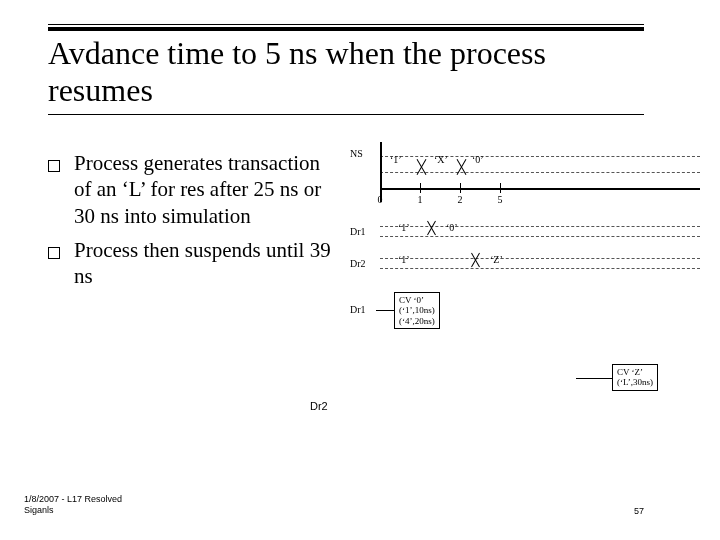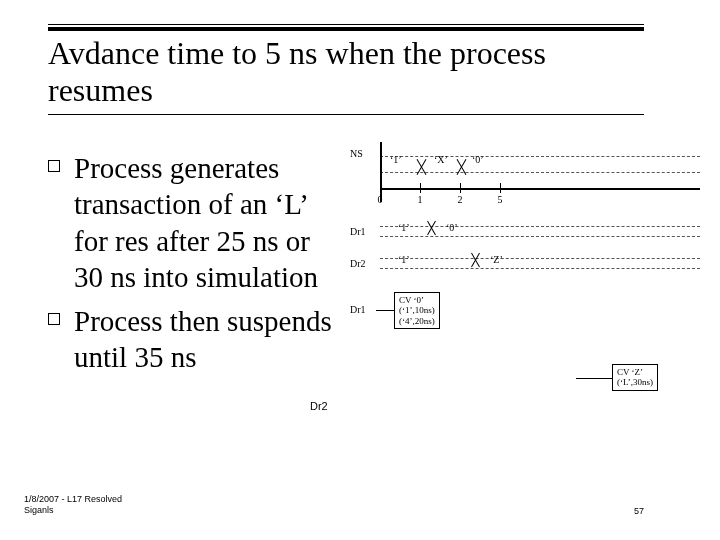--- a/index.html
+++ b/index.html
@@ -51,21 +51,21 @@
   }
   .marker {
     width: 10px;
     height: 10px;
     border: 1px solid #000;
     margin-right: 14px;
     margin-top: 10px;
     flex: none;
   }
   .bullet-text {
-    font-size: 29px;
+    font-size: 21px;
     line-height: 1.25;
   }
   .figure {
     position: absolute;
     left: 340px;
     top: 150px;
     width: 360px;
   }
   .tl {
     position: relative;
@@ -248,21 +248,21 @@
     <div class="title-rule-thin bottom"></div>
   </div>
 
   <div class="body">
     <div class="bullet">
       <span class="marker"></span>
       <span class="bullet-text">Process generates transaction of an ‘L’ for res after 25 ns or 30 ns into simulation</span>
     </div>
     <div class="bullet">
       <span class="marker"></span>
-      <span class="bullet-text">Process then suspends until 35 ns</span>
+      <span class="bullet-text">Process then suspends until 39 ns</span>
     </div>
   </div>
 
   <div class="figure">
 
     <div class="tl">
       <span class="sig-label">NS</span>
       <div class="dash" style="top:6px"></div>
       <div class="dash" style="top:22px"></div>
       <div class="vline" style="left:34px"></div>

